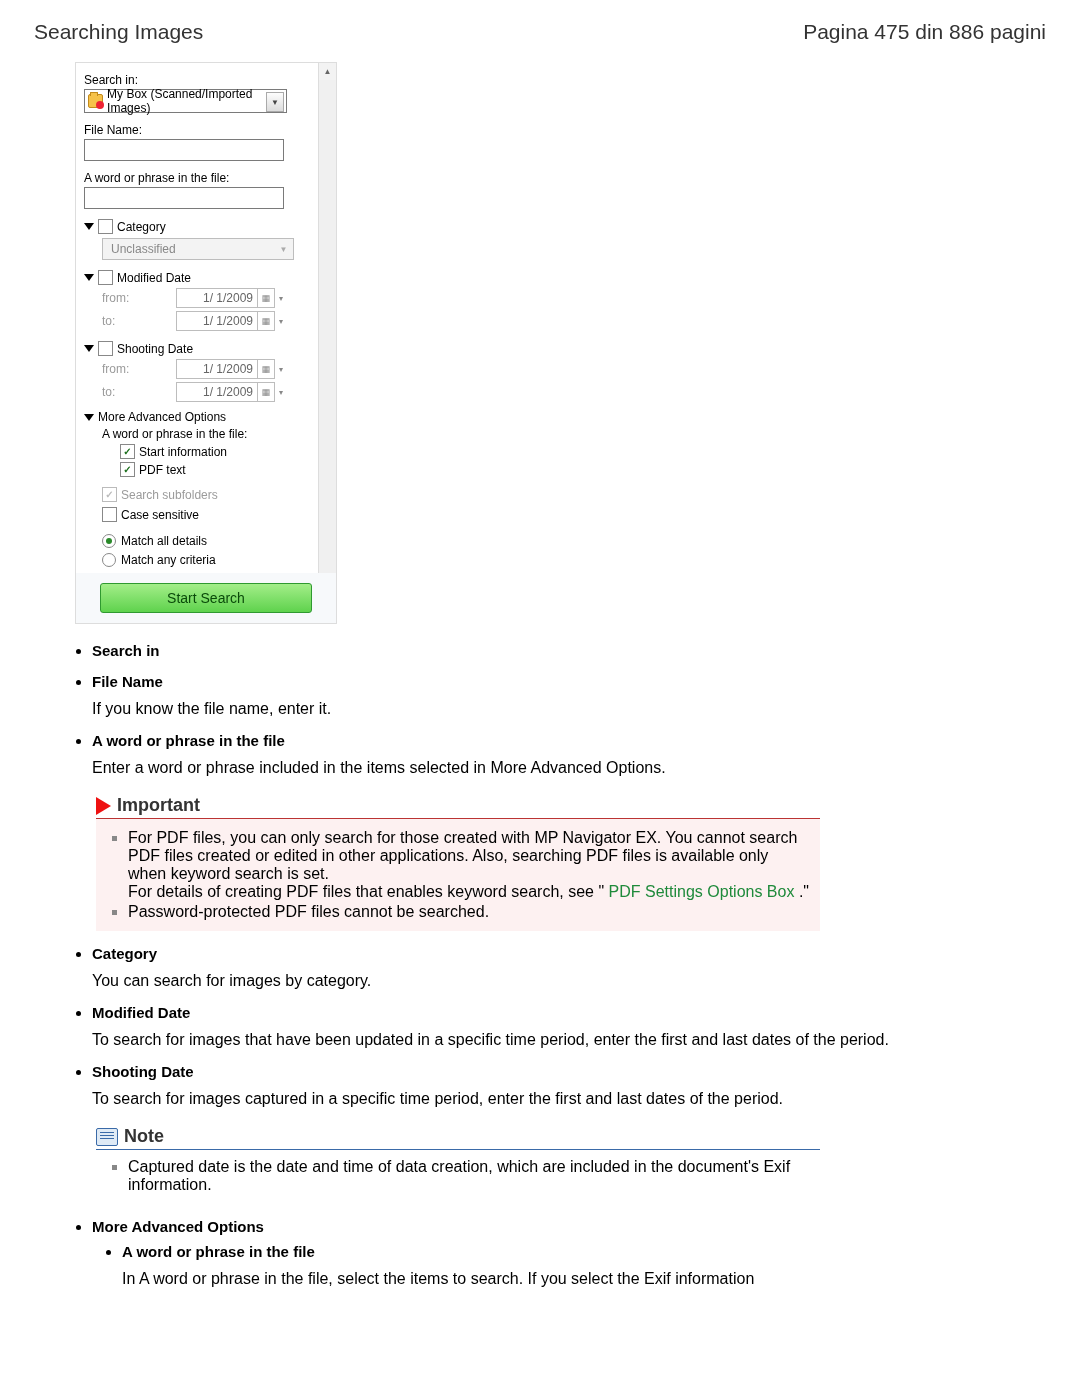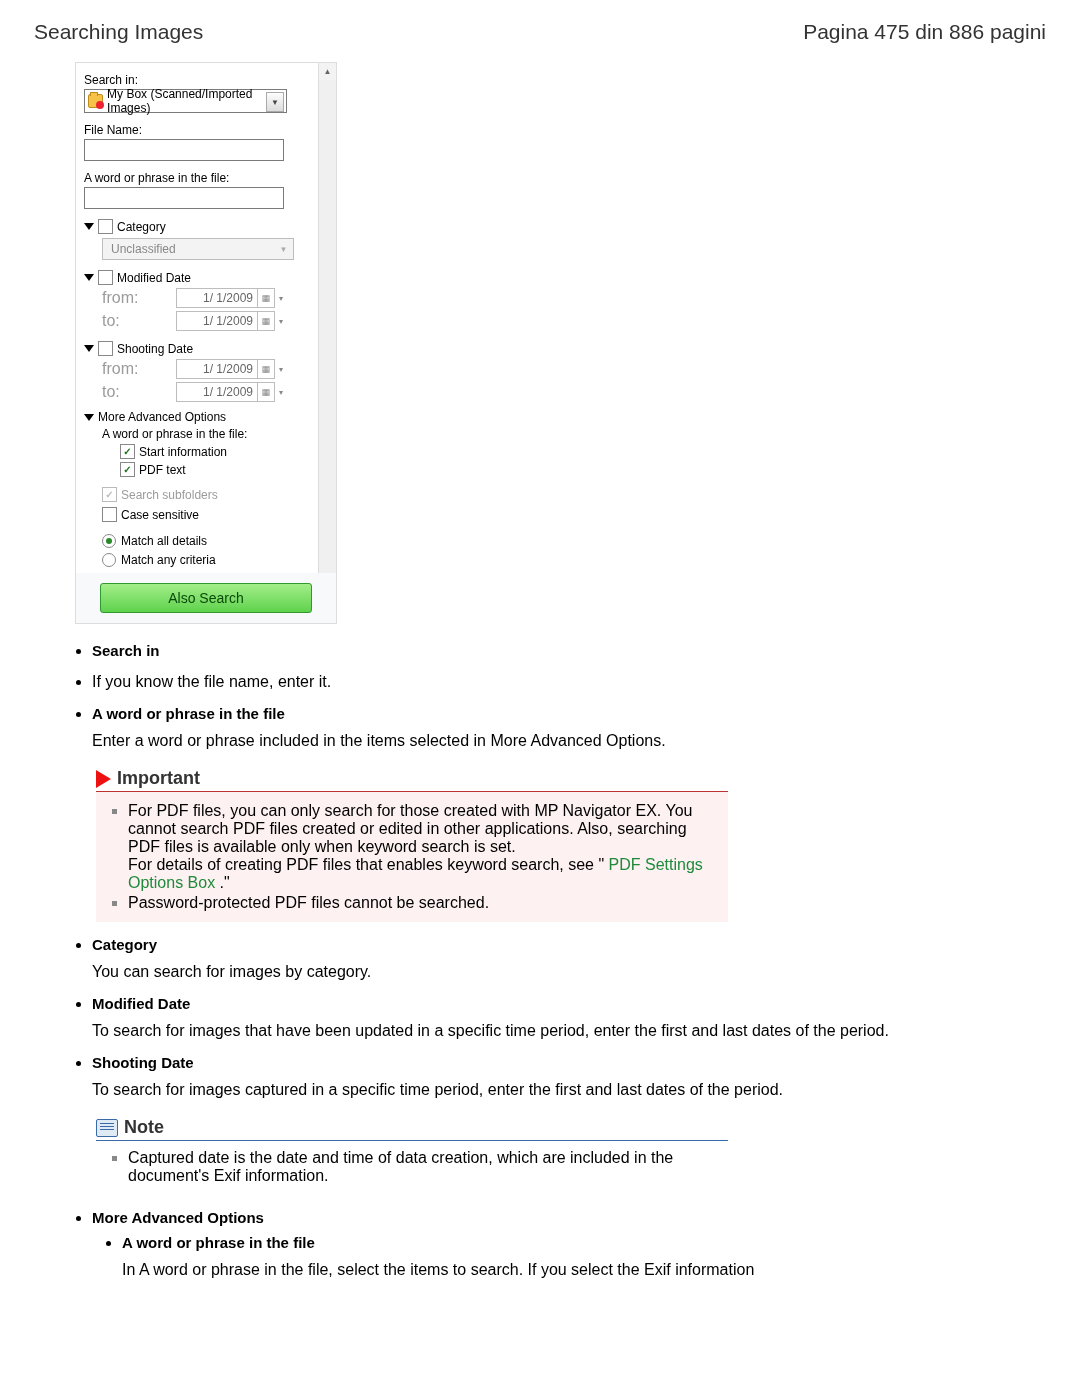--- a/index.html
+++ b/index.html
@@ -100,21 +100,21 @@
     width:12px;height:12px;border:1px solid #888;border-radius:50%;
     display:inline-flex;align-items:center;justify-content:center;
   }
   .radio.sel::after{content:"";width:6px;height:6px;border-radius:50%;background:#2a8a2a;}
   .category-combo {
     width:182px;height:20px;border:1px solid #bdbdbd;background:#f3f3f3;color:#888;
     margin-left:18px;margin-top:4px;display:flex;align-items:center;padding-left:8px;position:relative;
   }
   .category-combo .dd{position:absolute;right:2px;top:1px;width:15px;height:18px;display:flex;align-items:center;justify-content:center;font-size:8px;color:#aaa;}
   .date-row{display:flex;align-items:center;margin-top:3px;margin-left:18px;}
-  .date-row .from{width:74px;color:#9b9b9b;font-size:16px;}
+  .date-row .from{width:74px;color:#9b9b9b;font-size:12px;}
   .date-box{width:76px;height:18px;border:1px solid #bdbdbd;background:#fff;color:#666;font-size:12px;display:flex;align-items:center;justify-content:flex-end;padding-right:4px;}
   .date-btn{width:16px;height:18px;border:1px solid #bdbdbd;border-left:none;display:flex;align-items:center;justify-content:center;font-size:9px;color:#888;background:#fff;}
   .date-dd{width:12px;display:flex;align-items:center;justify-content:center;font-size:8px;color:#888;}
   .nested{margin-left:18px;margin-top:3px;font-size:12px;}
   .nested2{margin-left:36px;margin-top:3px;display:flex;align-items:center;gap:4px;}
   .chk-line{display:flex;align-items:center;gap:4px;margin-top:5px;margin-left:18px;}
   .radio-line{display:flex;align-items:center;gap:5px;margin-top:5px;margin-left:18px;}
   .chk-line.grey{color:#9b9b9b;}
   .start-btn-wrap{padding:10px;text-align:center;}
   .start-btn{
@@ -125,21 +125,21 @@
   }
   
   ul.desc{list-style:disc;margin:0 0 0 62px;padding:0;}
   ul.desc > li{margin-top:14px;}
   ul.desc .title{font-weight:bold;}
   ul.desc .para{margin:10px 0 0 0;font-size:16px;}
   ul.sub{list-style:disc;margin:8px 0 0 30px;padding:0;}
   ul.sub > li .title{font-weight:bold;font-size:15px;}
   ul.sub > li .para{margin-top:10px;font-size:16px;}
   
-  .callout{margin:18px 0 12px 66px;width:632px;font-size:16px;}
+  .callout{margin:18px 0 12px 66px;width:724px;font-size:16px;}
   .callout .head{display:flex;align-items:center;gap:6px;border-bottom:1.5px solid #b33;padding-bottom:2px;}
   .callout.note .head{border-bottom:1.5px solid #3a6aa8;}
   .callout .head-title{font-weight:bold;font-size:18px;color:#333;}
   .play-ico{width:0;height:0;border-top:9px solid transparent;border-bottom:9px solid transparent;border-left:15px solid #e11;}
   .book-ico{
     width:20px;height:16px;border:1px solid #3a6aa8;background:#dfeaf5;border-radius:2px;position:relative;
   }
   .book-ico::before{content:"";position:absolute;left:3px;top:3px;right:3px;height:1px;background:#3a6aa8;box-shadow:0 3px 0 #3a6aa8,0 6px 0 #3a6aa8;}
   .callout .body{
     background:#fdf1f1;padding:8px 10px 10px 28px;border-top:none;
@@ -254,29 +254,30 @@
       <span class="radio sel"></span>
       <span>Match all details</span>
     </div>
     <div class="radio-line">
       <span class="radio"></span>
       <span>Match any criteria</span>
     </div>
   </div>
 
   <div class="start-btn-wrap">
-    <div class="start-btn">Also Search</div>
+    <div class="start-btn">Start Search</div>
   </div>
 </div>
 
 <ul class="desc">
   <li>
     <div class="title">Search in</div>
   </li>
   <li>
+    <div class="title">File Name</div>
     <div class="para">If you know the file name, enter it.</div>
   </li>
   <li>
     <div class="title">A word or phrase in the file</div>
     <div class="para">Enter a word or phrase included in the items selected in More Advanced Options.</div>
   </li>
 </ul>
 
 <div class="callout">
   <div class="head">

